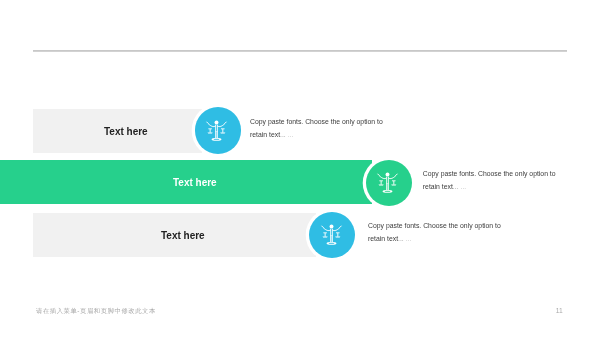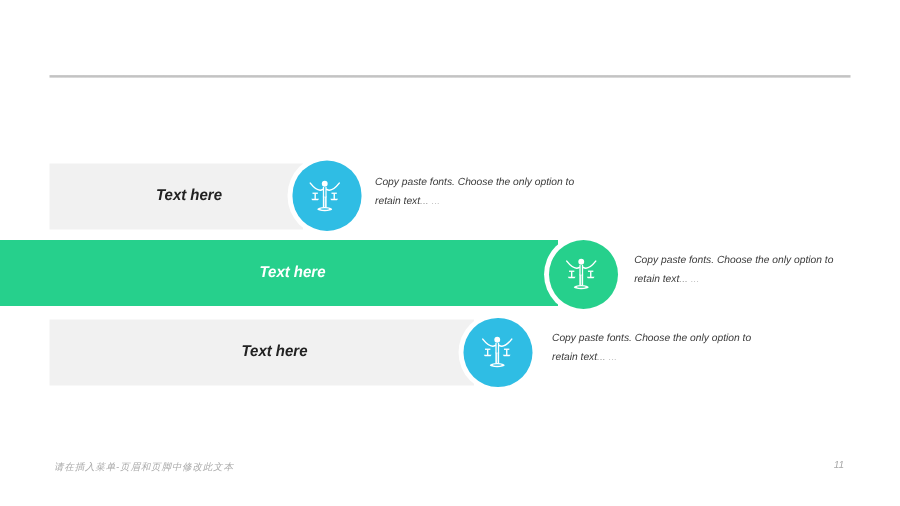--- a/index.html
+++ b/index.html
@@ -1,19 +1,19 @@
 <!DOCTYPE html>
 <html><head>
 <meta charset="utf-8">
 <style>
   html,body{margin:0;padding:0;}
   body{width:600px;height:337px;background:#ffffff;
        font-family:"Liberation Sans",sans-serif;overflow:hidden;
        -webkit-font-smoothing:antialiased;}
-  .slide{position:relative;width:580px;height:337px;background:#fff;overflow:hidden;font-style:italic;}
+  .slide{position:relative;width:580px;height:337px;background:#fff;overflow:hidden;}
 
   .divider{position:absolute;background:linear-gradient(to bottom,#cdcdcd 0%,#c2c2c2 55%,#e6e6e6 100%);}
 
   .bar{position:absolute;}
   .bar-label{position:absolute;top:50%;transform:translateY(-50%) translateY(-0.5px) scaleX(0.95);
        transform-origin:left center;
        white-space:nowrap;font-weight:bold;font-size:10.5px;}
 
   .badge{position:absolute;border-radius:50%;
        display:flex;align-items:center;justify-content:center;}

